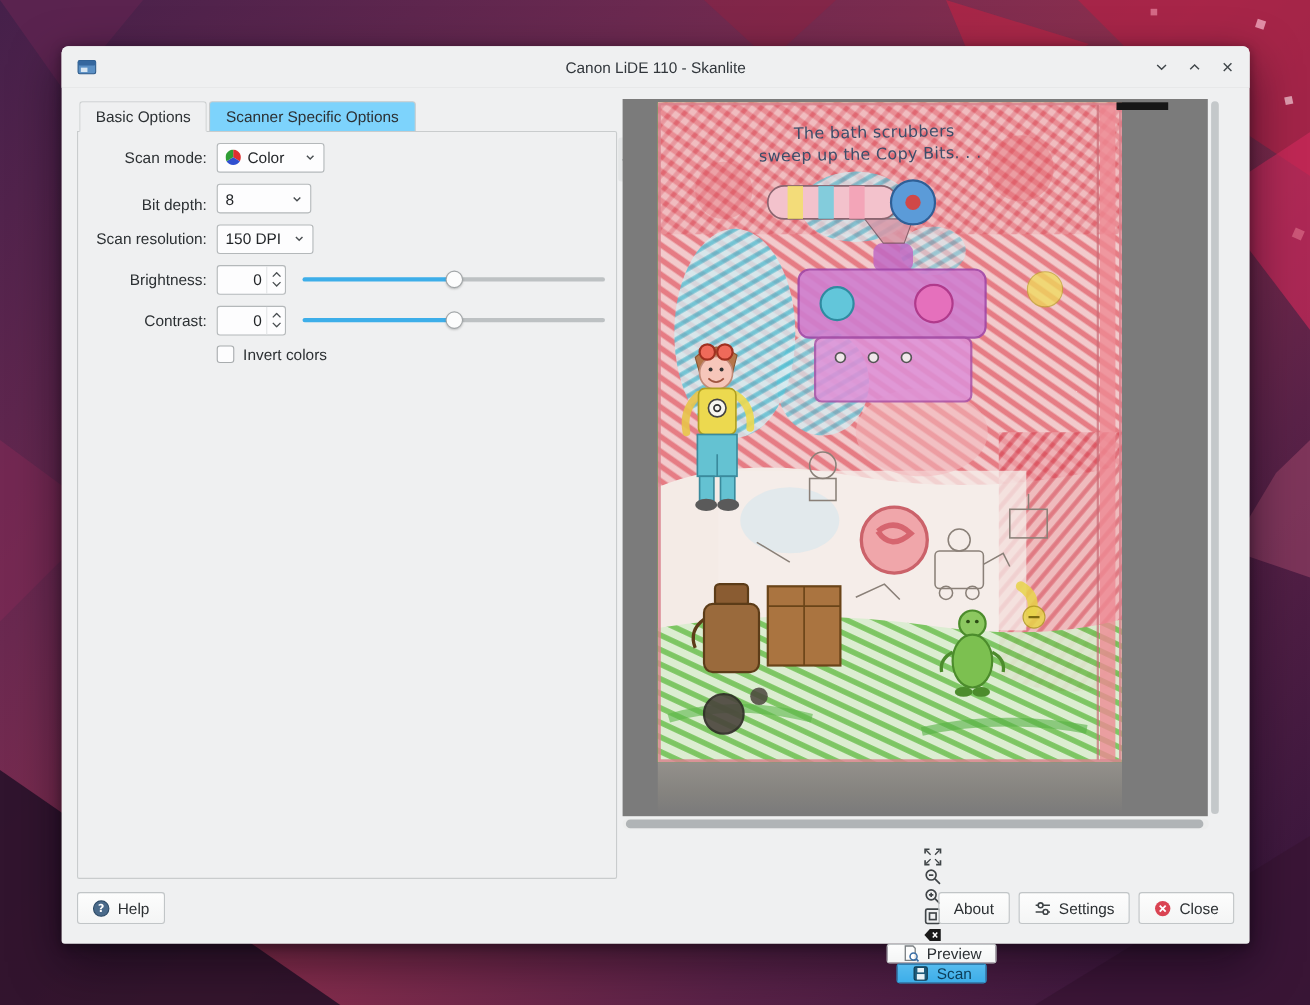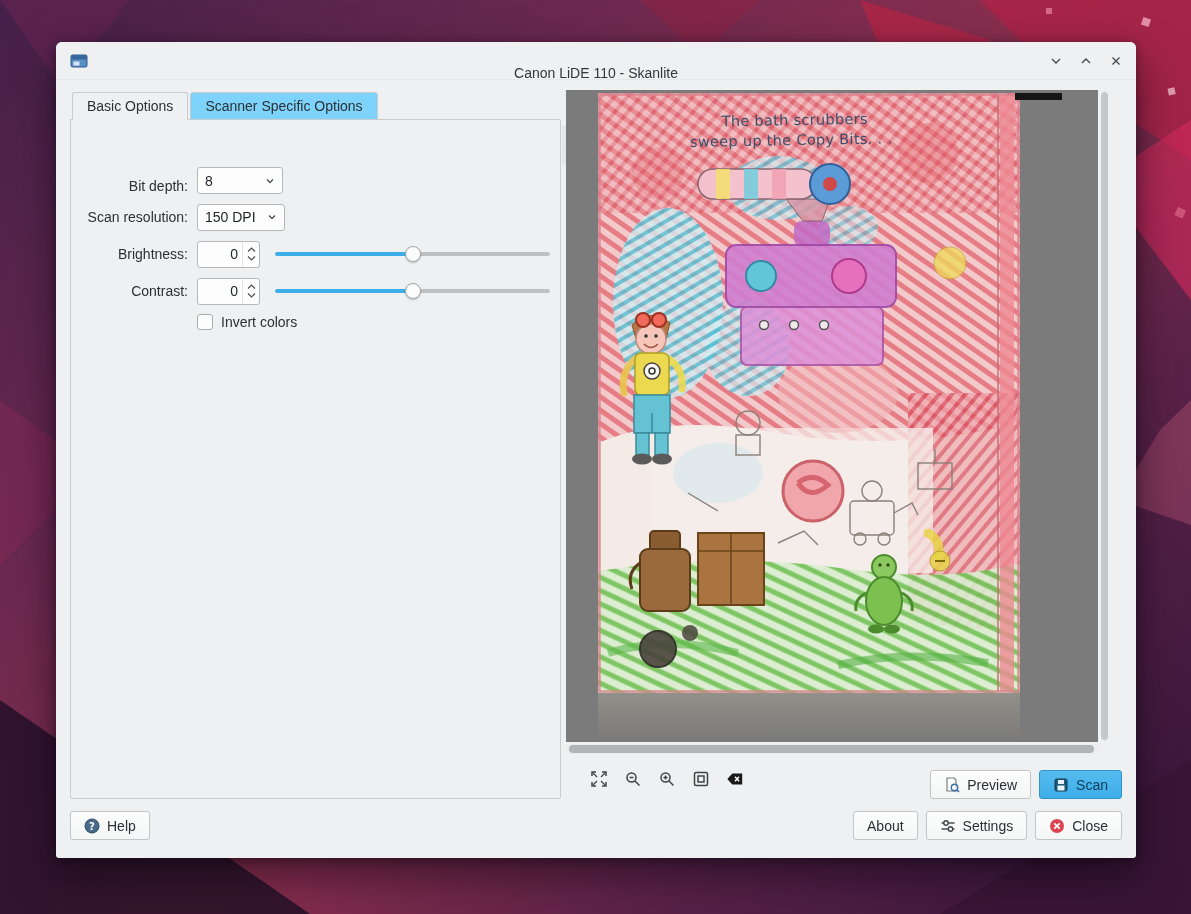--- a/index.html
+++ b/index.html
@@ -8,21 +8,21 @@
     background:linear-gradient(135deg,#45204a 0%,#6b2950 28%,#8e2f4e 52%,#5a2248 74%,#33143a 100%); }
   .wallpaper { position:absolute; inset:0; }
 
   
   .window { position:absolute; left:56px; top:42px; width:1080px; height:816px;
     background:#eff0f1; border-radius:6px 6px 3px 3px;
     box-shadow:0 16px 44px rgba(8,4,14,.55), 0 2px 10px rgba(0,0,0,.35); }
   .titlebar { position:absolute; left:0; top:0; width:100%; height:38px;
     background:#eff0f1; border-radius:6px 6px 0 0; border-bottom:1px solid #e7e8e9; }
   .win-icon { position:absolute; left:14px; top:10px; width:18px; height:18px; }
-  .win-title { position:absolute; left:0; right:0; top:12px; height:38px; line-height:38px;
+  .win-title { position:absolute; left:0; right:0; top:0; height:38px; line-height:38px;
     text-align:center; font-size:14px; color:#31363b; font-weight:500; pointer-events:none; }
   .win-buttons { position:absolute; right:10px; top:9px; display:flex; gap:10px; }
   .win-btn { width:20px; height:20px; display:flex; align-items:center; justify-content:center; border-radius:10px; }
 
   
   .left-pane { position:absolute; left:14px; top:50px; width:491px; height:707px; }
   .tabs { position:absolute; left:2px; top:0; height:28px; display:flex; z-index:2; }
   .tab { height:28px; padding:0 14px; display:flex; align-items:center; font-size:14px; color:#2c3033;
     border:1px solid #c9cccd; border-radius:3px 3px 0 0; background:#7dd3fc; margin-right:2px; }
   .tab.active { background:#eff0f1; border-bottom:1px solid #eff0f1; margin-bottom:-1px; }
@@ -58,21 +58,21 @@
     background:linear-gradient(#93908b,#85837f 60%,#7b7b7b); }
   .black-bar { position:absolute; left:449px; top:3px; width:47px; height:7px; background:#161616; }
   .vscrollbar { position:absolute; left:1043px; top:48px; width:11px; height:652px; background:#eff0f1; }
   .vscrollbar .thumb { position:absolute; left:2px; right:2px; top:2px; height:calc(100% - 4px);
     background:#c4c8ca; border-radius:4px; }
   .hscrollbar { position:absolute; left:510px; top:702px; width:533px; height:10px; background:#eceded; border-radius:5px; }
   .hscrollbar .thumb { position:absolute; left:3px; top:1px; width:calc(100% - 8px); height:8px;
     background:#b0b4b6; border-radius:4px; }
 
   .preview-toolbar { position:absolute; left:534px; right:14px; top:728px; height:30px;
-    display:flex; align-items:flex-start; }
+    display:flex; align-items:center;flex-direction:column; }
   .tool-icon { width:18px; height:18px; margin-right:16px; display:flex; align-items:center; justify-content:center; }
 
   .btn { height:29px; padding:0 13px; display:flex; align-items:center; gap:7px;
     background:linear-gradient(#fdfdfd,#f4f5f5); border:1px solid #c1c5c7; border-radius:3px;
     font-size:14px; color:#2c3033; }
   .btn .bicon { display:flex; width:16px; height:16px; }
   .btn.scan { background:linear-gradient(#56bbee,#3daee9); border:1px solid #2d95cc; color:#0c3d58; }
   .spacer { flex:1; }
   .gap8 { width:8px; }
 
@@ -128,20 +128,38 @@
       </div>
     </div>
 
     <div class="left-pane">
       <div class="tabs">
         <div class="tab active">Basic Options</div>
         <div class="tab">Scanner Specific Options</div>
       </div>
       <div class="options-frame">
 
+        <div class="row" style="top:9px;">
+          <span class="lbl">Scan mode:</span>
+          <div class="combo" style="width:98px;">
+            <span style="display:flex;">
+              <svg width="14" height="14" viewBox="0 0 14 14">
+                <path d="M7,7 L7,0 A7,7 0 0 1 13.06,10.5 Z" fill="#e03030"></path>
+                <path d="M7,7 L13.06,10.5 A7,7 0 0 1 0.94,10.5 Z" fill="#3050d0"></path>
+                <path d="M7,7 L0.94,10.5 A7,7 0 0 1 7,0 Z" fill="#2f9e35"></path>
+              </svg>
+            </span>
+            <span>Color</span>
+            <span class="chev">
+              <svg width="10" height="10" viewBox="0 0 10 10">
+                  <path d="M2,3.5 L5,6.5 L8,3.5" fill="none" stroke="#4a4f52" stroke-width="1.3"></path>
+                </svg>
+            </span>
+          </div>
+        </div>
 
         <div class="row" style="top:46px;align-items:flex-end;">
           <span class="lbl">Bit depth:</span>
           <div class="combo" style="width:86px;">
             <span>8</span>
             <span class="chev">
               <svg width="10" height="10" viewBox="0 0 10 10">
                   <path d="M2,3.5 L5,6.5 L8,3.5" fill="none" stroke="#4a4f52" stroke-width="1.3"></path>
                 </svg>
             </span>

